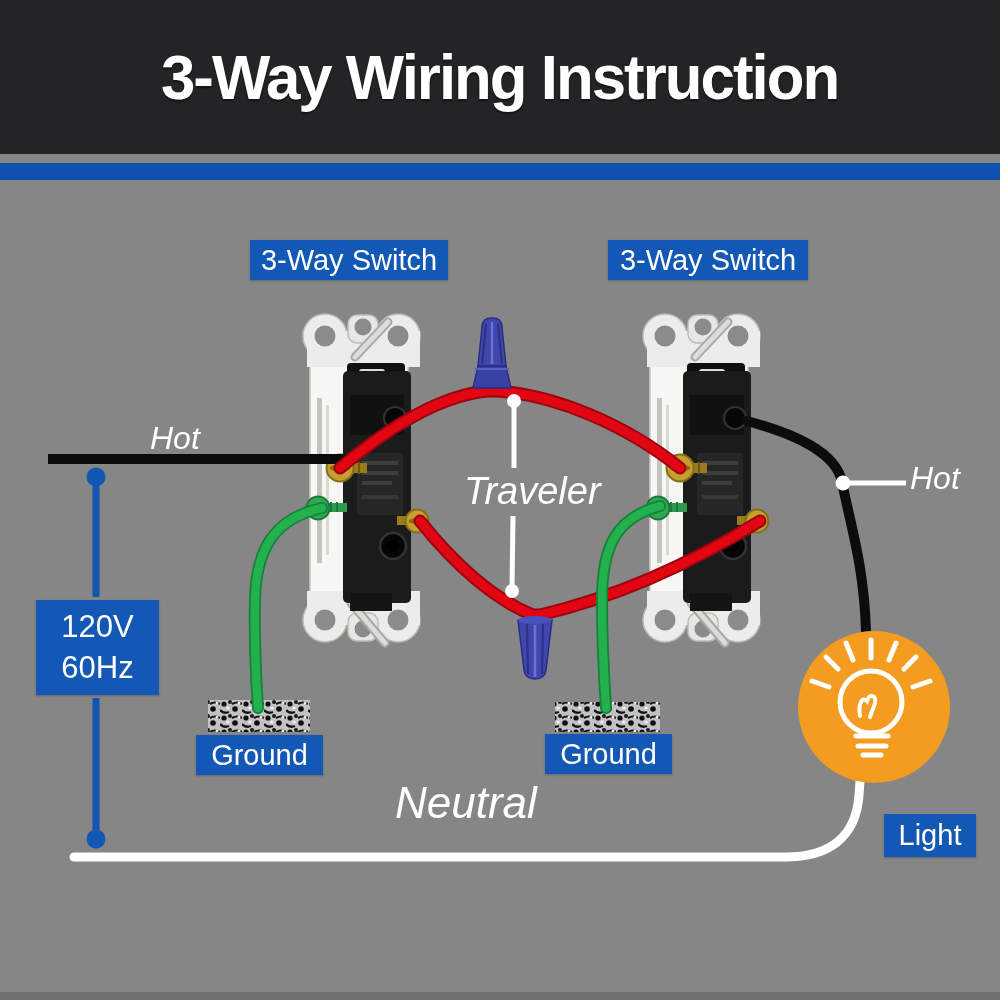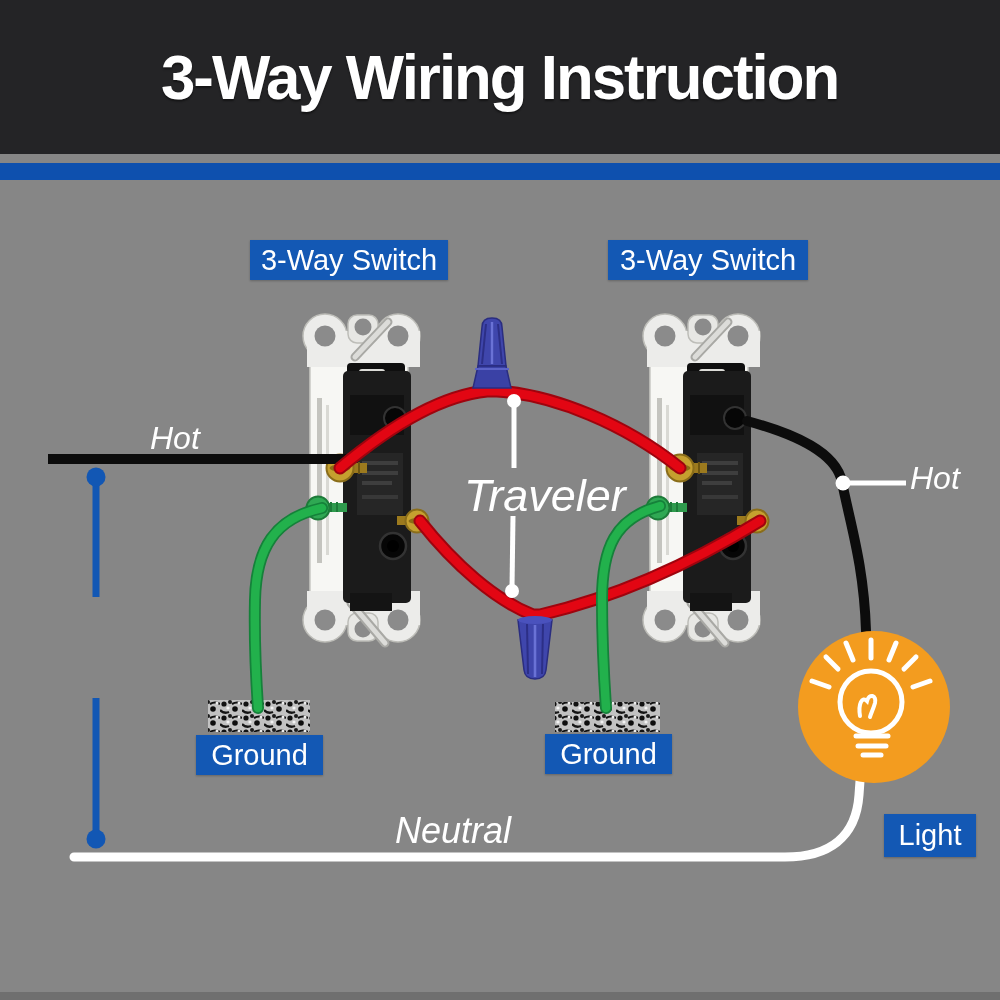--- a/index.html
+++ b/index.html
@@ -40,25 +40,25 @@
   .lbl{position:absolute;color:var(--label_text);white-space:nowrap;z-index:3;font-style:italic;}
   .tag{
     background:var(--accent_blue);color:var(--label_text);font-weight:normal;
     display:flex;align-items:center;justify-content:center;z-index:3;position:absolute;
     box-shadow:0 1px 2px rgba(0,0,0,.25);
   }
   .tag-switch-l{left:250px;top:240px;width:198px;height:40px;font-size:29px;}
   .tag-switch-r{left:608px;top:240px;width:200px;height:40px;font-size:29px;}
   .lbl-hot-left{left:150px;top:420px;font-size:32px;}
   .lbl-hot-right{left:910px;top:460px;font-size:32px;}
-  .lbl-traveler{left:464px;top:470px;font-size:45px;}
+  .lbl-traveler{left:464px;top:470px;font-size:38px;}
   .tag-voltage{left:36px;top:600px;width:123px;height:95px;font-size:31px;flex-direction:column;line-height:1.32;}
   .tag-ground-l{left:196px;top:735px;width:127px;height:40px;font-size:29px;}
   .tag-ground-r{left:545px;top:734px;width:127px;height:40px;font-size:29px;}
-  .lbl-neutral{left:395px;top:810px;font-size:36px;}
+  .lbl-neutral{left:395px;top:778px;font-size:44px;}
   .tag-light{left:884px;top:787px;width:92px;height:43px;font-size:29px;margin-top:27px;}
 </style>
 </head>
 <body>
 
 <div class="stage">
 
   <div class="header">
     <div class="title">3-Way Wiring Instruction</div>
   </div>
@@ -221,19 +221,23 @@
       <circle cx="96" cy="477" r="9.5" stroke="none"></circle>
       <circle cx="96" cy="839" r="9.5" stroke="none"></circle>
     </g>
   </svg>
 
   <div class="tag tag-switch-l">3-Way Switch</div>
   <div class="tag tag-switch-r">3-Way Switch</div>
   <div class="lbl lbl-hot-left">Hot</div>
   <div class="lbl lbl-hot-right">Hot</div>
   <div class="lbl lbl-traveler">Traveler</div>
+  <div class="tag tag-voltage">
+    <span>120V</span>
+    <span>60Hz</span>
+  </div>
   <div class="tag tag-ground-l">Ground</div>
   <div class="tag tag-ground-r">Ground</div>
   <div class="lbl lbl-neutral">Neutral</div>
   <div class="tag tag-light">Light</div>
 
   <div class="bottom-edge"></div>
 </div>
 
 </body></html>

